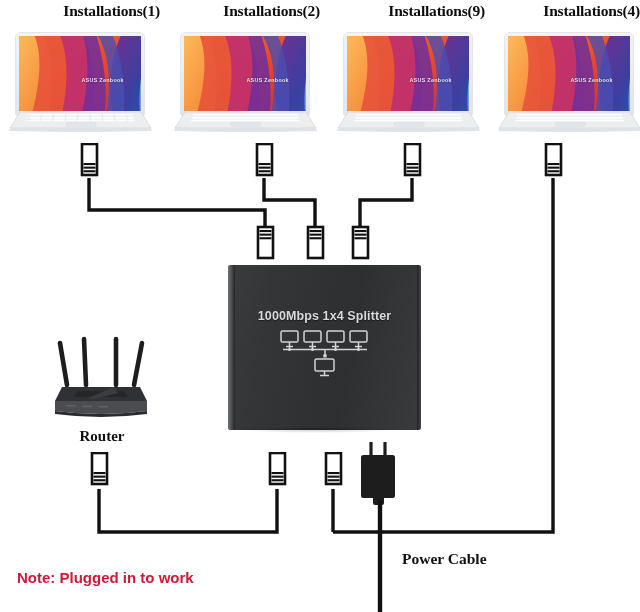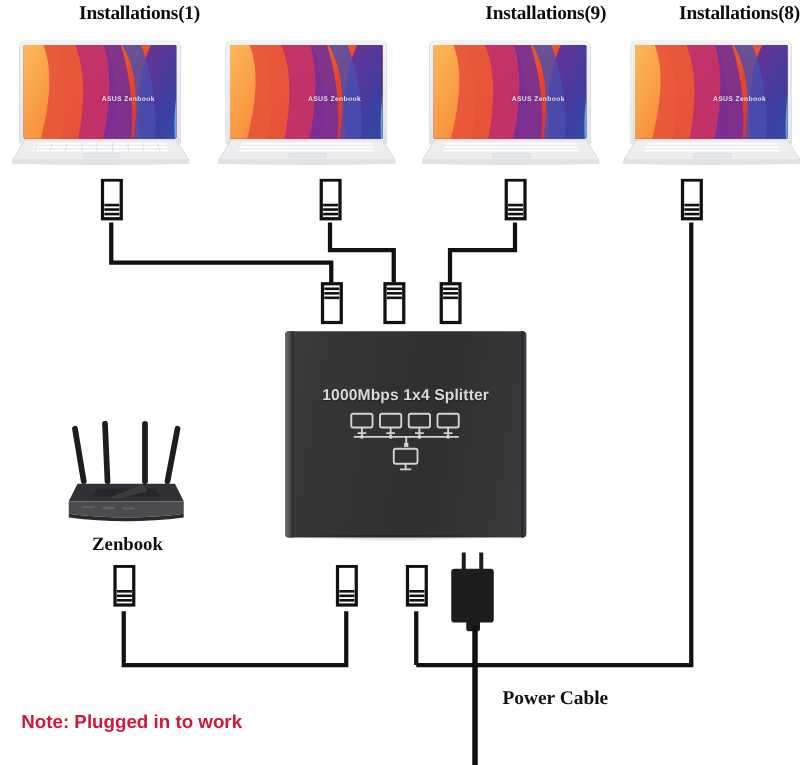--- a/index.html
+++ b/index.html
@@ -200,22 +200,23 @@
     color: #d01838;
     white-space: nowrap;
   }
 </style>
 </head>
 <body>
 
 <div id="canvas">
 
   <div class="install-label" style="left:0px; top:2px; width:160px;">Installations(1)</div>
+  <div class="install-label" style="left:160px; top:2px; width:160px;">Installations(2)</div>
   <div class="install-label" style="left:325px; top:2px; width:160px;">Installations(9)</div>
-  <div class="install-label" style="left:485px; top:2px; width:155px;">Installations(8)</div>
+  <div class="install-label" style="left:485px; top:2px; width:155px;">Installations(4)</div>
 
   <div class="laptop" style="left:8px; top:33px;">
     <div class="lid">
       <div class="screen">
         <svg class="wave" viewBox="0 0 120 80" preserveAspectRatio="none">
           <defs>
             <linearGradient id="g1a" x1="0" y1="0" x2="1" y2="1">
               <stop offset="0" stop-color="#f6a23a"></stop>
                 <stop offset="0.5" stop-color="#e8472a"></stop>
                 <stop offset="1" stop-color="#b51f55"></stop>
@@ -520,21 +521,21 @@
     <path d="M7,66 L99,66 L99,76 Q53,82 7,76 Z" fill="#4a4c50"></path>
     <path d="M7,76 Q53,82 99,76 L99,79 Q53,85 7,79 Z" fill="#2a2b2e"></path>
     <path d="M30,56 L76,56 L80,62 L26,62 Z" fill="#232426" opacity="0.85"></path>
     <path d="M40,63 L66,52 L70,58 L46,64 Z" fill="#3d3f43" opacity="0.9"></path>
     <g fill="#6a6c70" opacity="0.7">
       <rect x="18" y="70" width="10" height="1.6" rx="0.8"></rect>
       <rect x="34" y="70.6" width="10" height="1.6" rx="0.8"></rect>
       <rect x="50" y="71" width="10" height="1.6" rx="0.8"></rect>
     </g>
   </svg>
-  <div id="router-label">Zenbook</div>
+  <div id="router-label">Router</div>
 
   <svg id="power-plug" viewBox="0 0 48 70">
     <g stroke="#1d1d1d" stroke-width="3.2" stroke-linecap="butt">
       <line x1="16" y1="2" x2="16" y2="16"></line>
       <line x1="30" y1="2" x2="30" y2="16"></line>
     </g>
     <rect x="6" y="15" width="34" height="43" rx="2.5" fill="#1d1d1d"></rect>
     <rect x="18" y="56" width="11" height="9" rx="2" fill="#1d1d1d"></rect>
   </svg>
 

